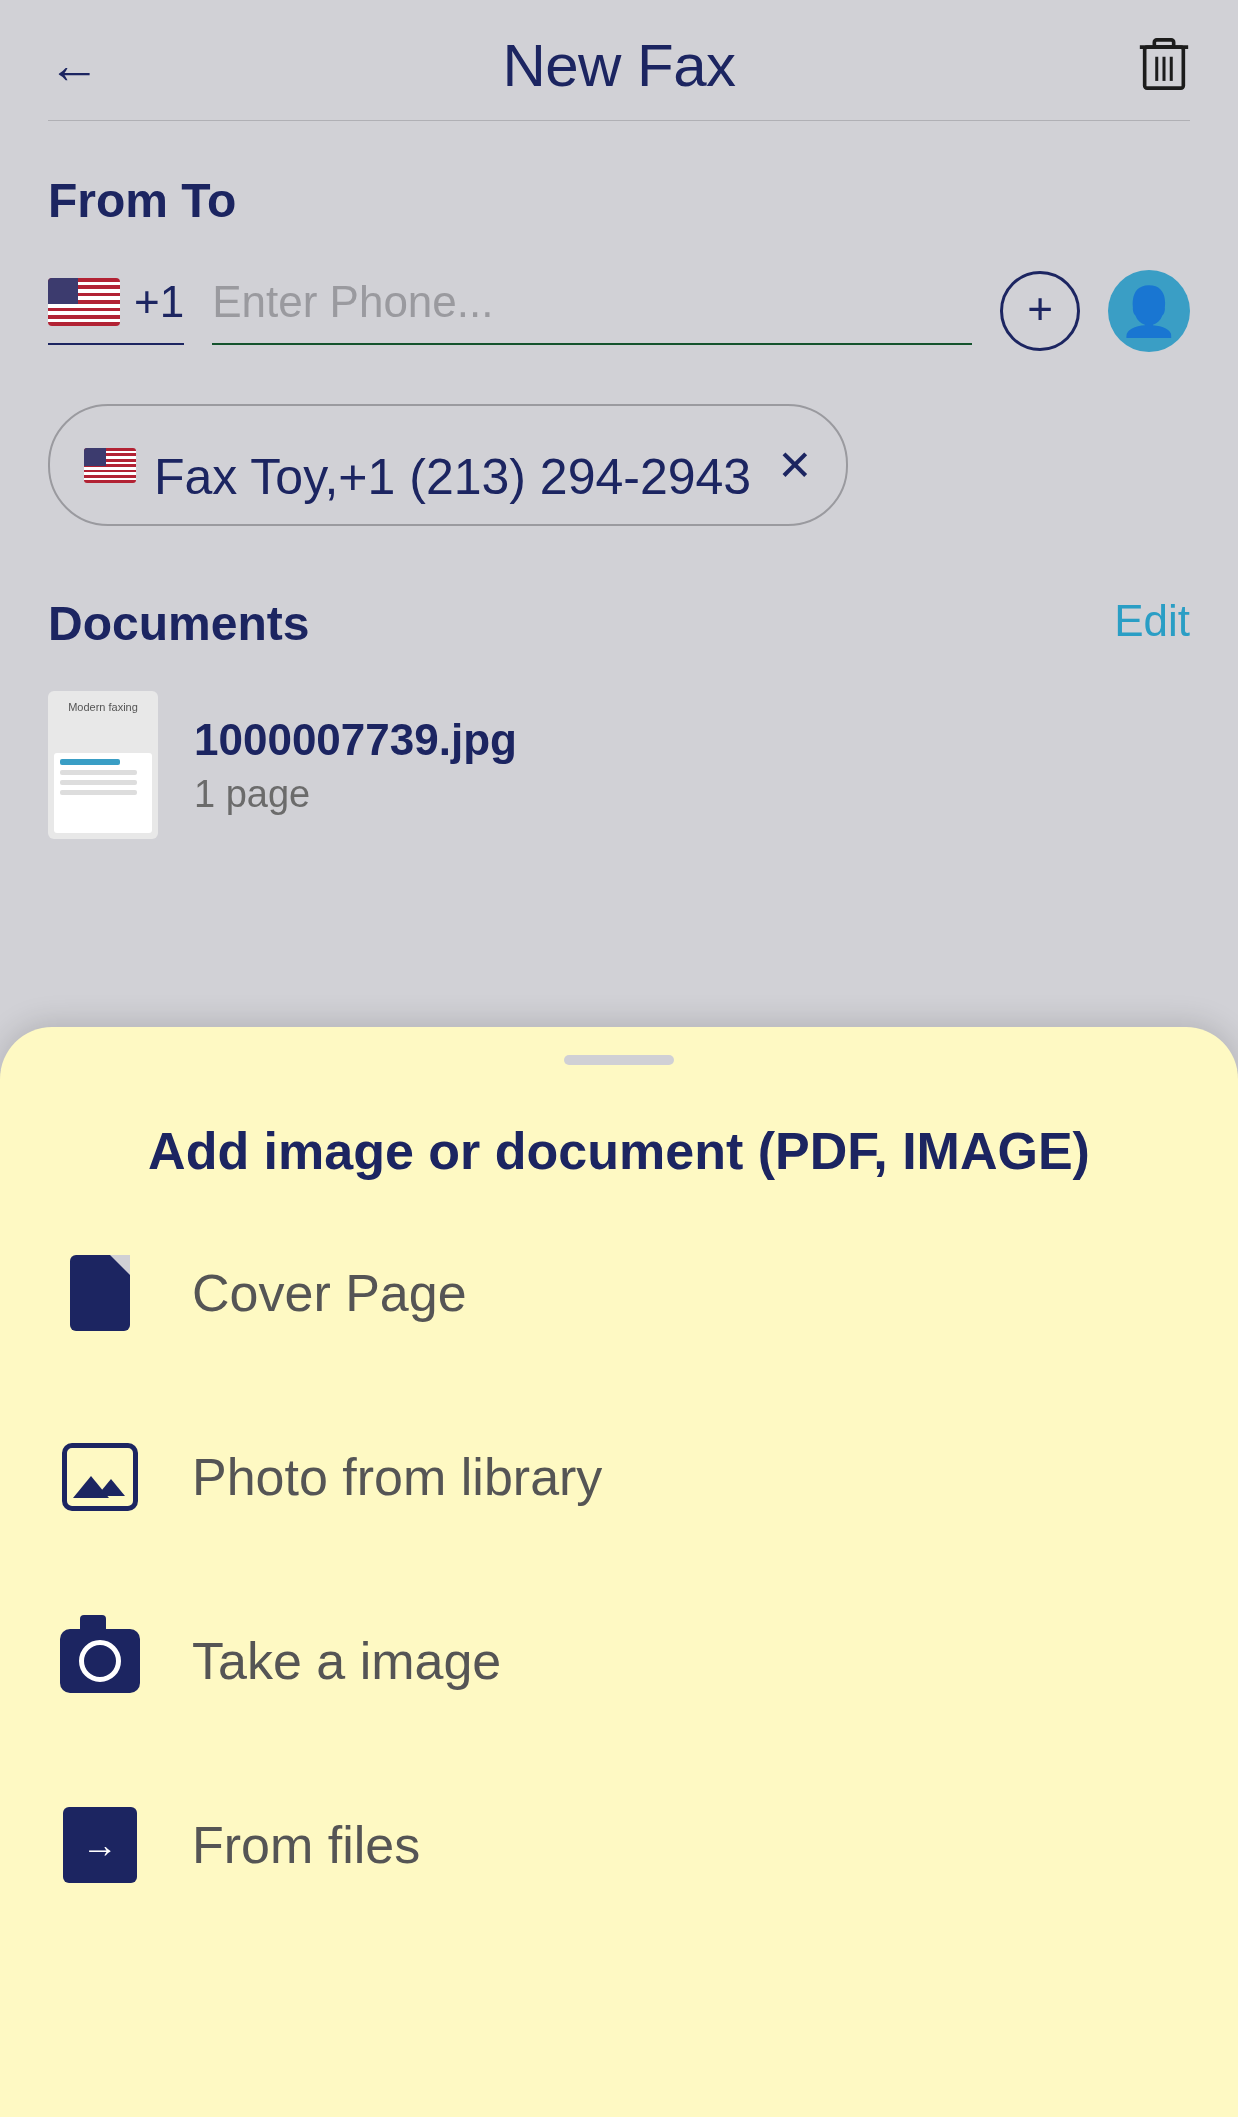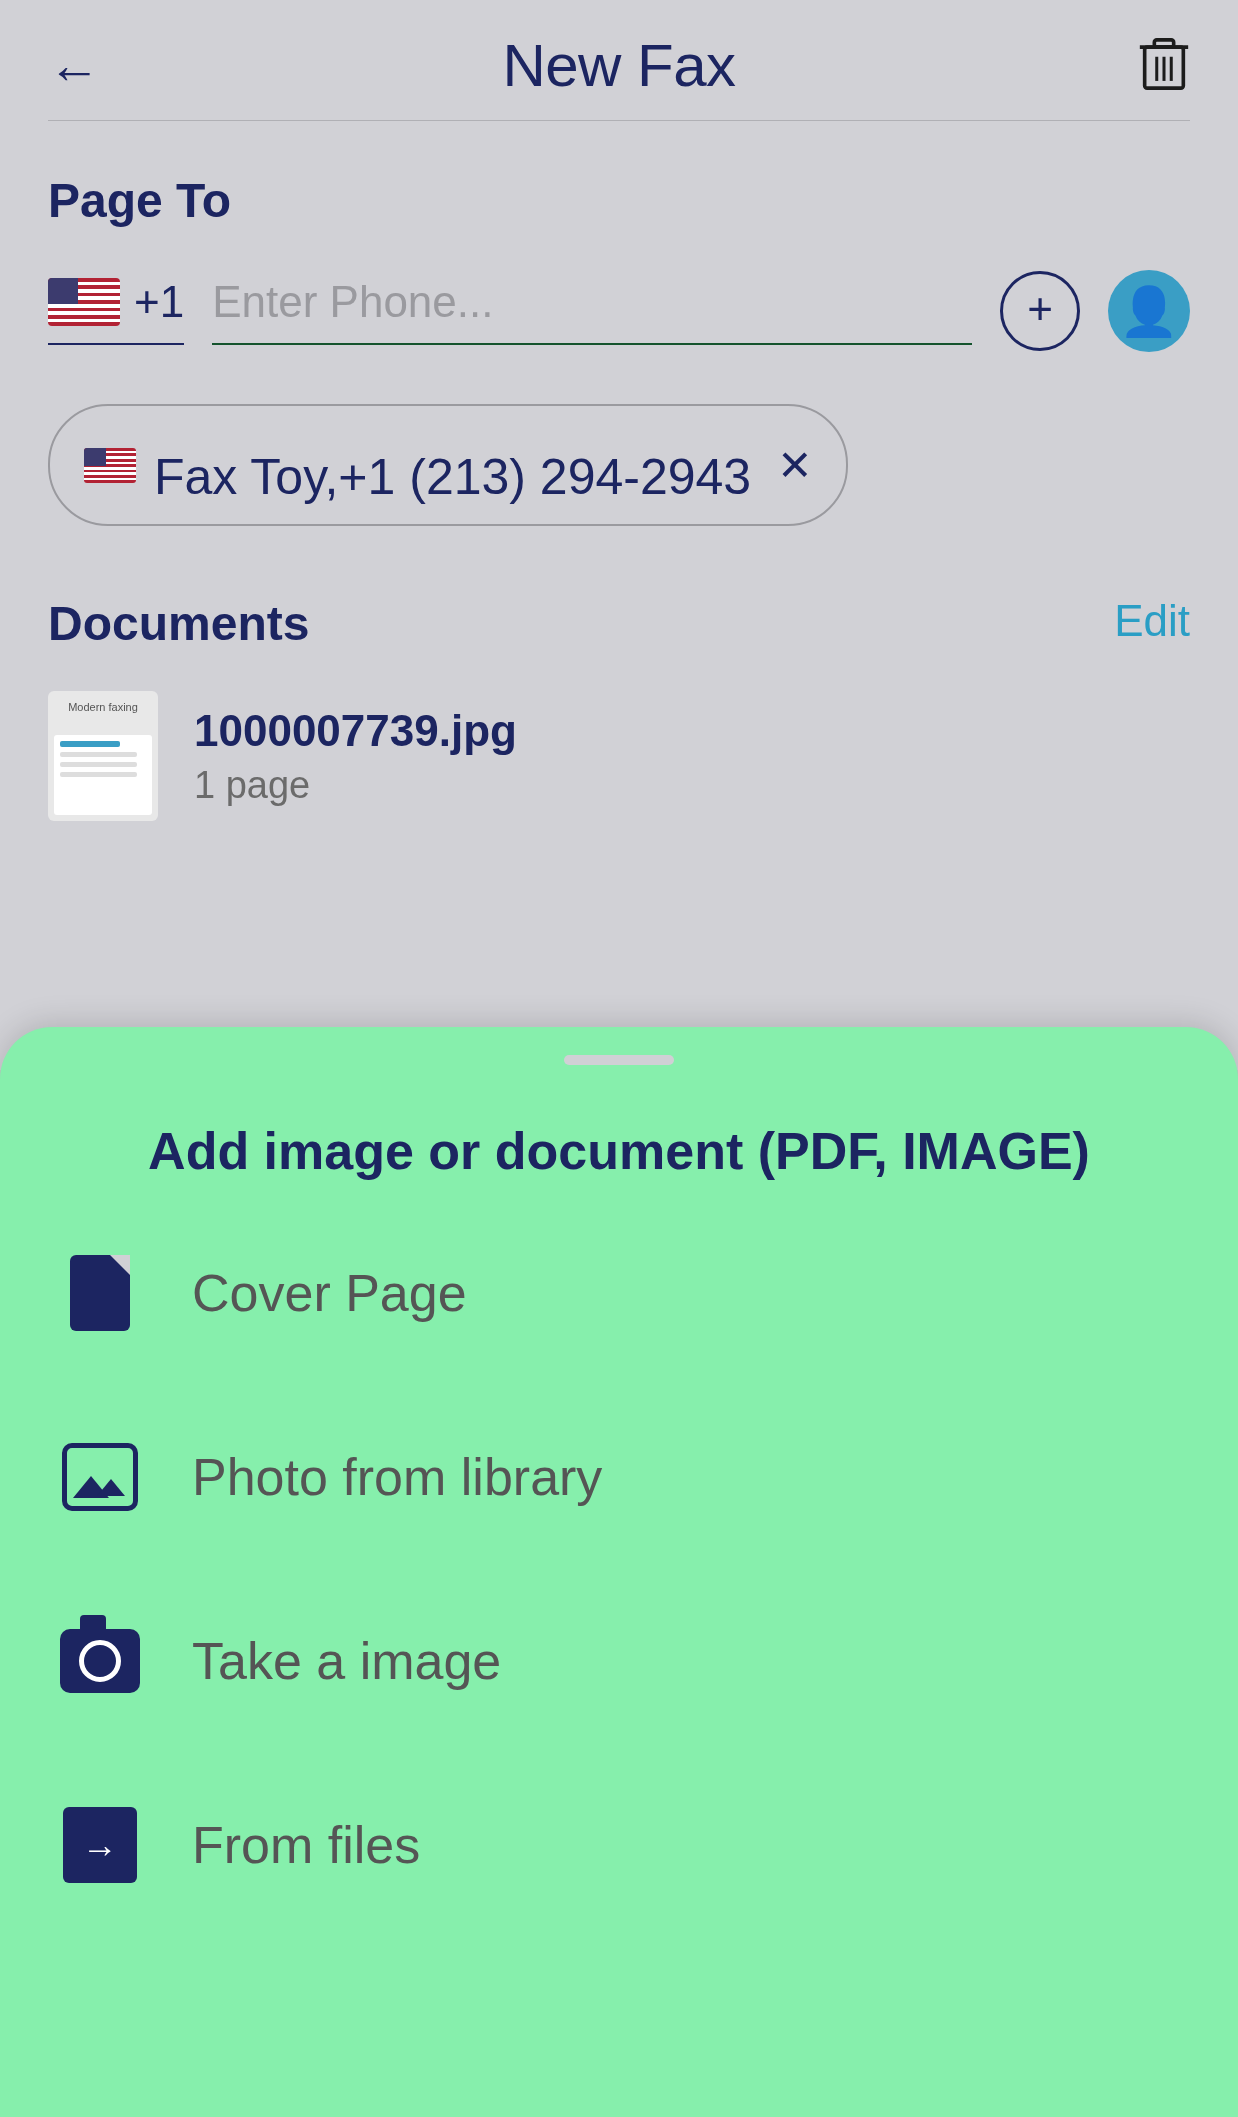--- a/index.html
+++ b/index.html
@@ -269,21 +269,21 @@
     }
 
     .doc-item {
       display: flex;
       align-items: center;
       gap: 36px;
     }
 
     .doc-thumbnail {
       width: 110px;
-      height: 130px;
+      height: 148px;
       background: #e8e8e8;
       border-radius: 6px;
       position: relative;
       overflow: hidden;
       flex-shrink: 0;
     }
 
     .doc-thumb-label {
       position: absolute;
       top: 10px;
@@ -340,21 +340,21 @@
       color: #6b6b6b;
     }
 
     
     .bottom-sheet {
       position: absolute;
       bottom: 0;
       left: 0;
       right: 0;
       height: 1090px;
-      background: #86efac;
+      background: #fef9c3;
       border-radius: 52px 52px 0 0;
       padding: 0 60px;
       box-shadow: 0 -4px 30px rgba(0,0,0,0.15);
       margin-top: 40px;
     }
 
     .sheet-handle {
       width: 110px;
       height: 10px;
       background: #d0d0d5;
@@ -519,21 +519,21 @@
         <line x1="14" y1="18" x2="14" y2="38" stroke="#1c1c1c" stroke-width="2.5"></line>
         <line x1="20" y1="18" x2="20" y2="38" stroke="#1c1c1c" stroke-width="2.5"></line>
         <line x1="26" y1="18" x2="26" y2="38" stroke="#1c1c1c" stroke-width="2.5"></line>
       </svg>
     </button>
   </div>
 
   <div class="header-divider"></div>
 
   <div class="send-to-section">
-    <div class="send-to-label">Page To</div>
+    <div class="send-to-label">From To</div>
 
     <div class="phone-row">
       <div class="flag-country">
         <div class="us-flag">
           <div class="us-flag-stripes">
             <div class="us-flag-canton"></div>
           </div>
         </div>
         <span class="country-code">+1</span>
       </div>

